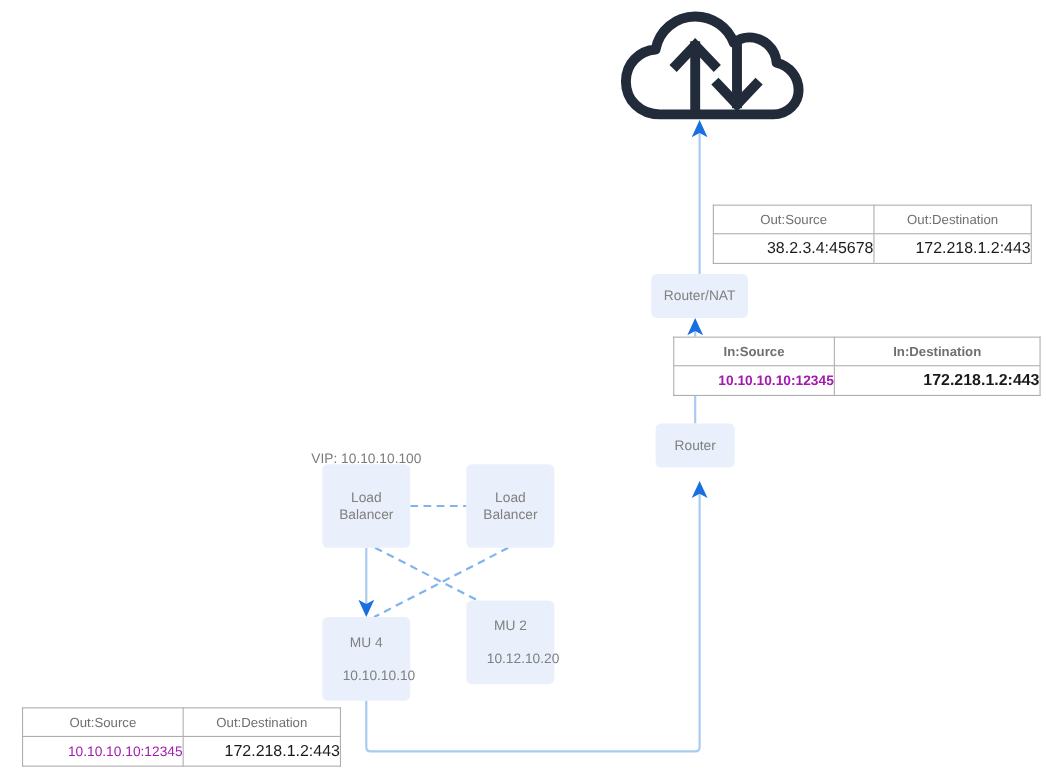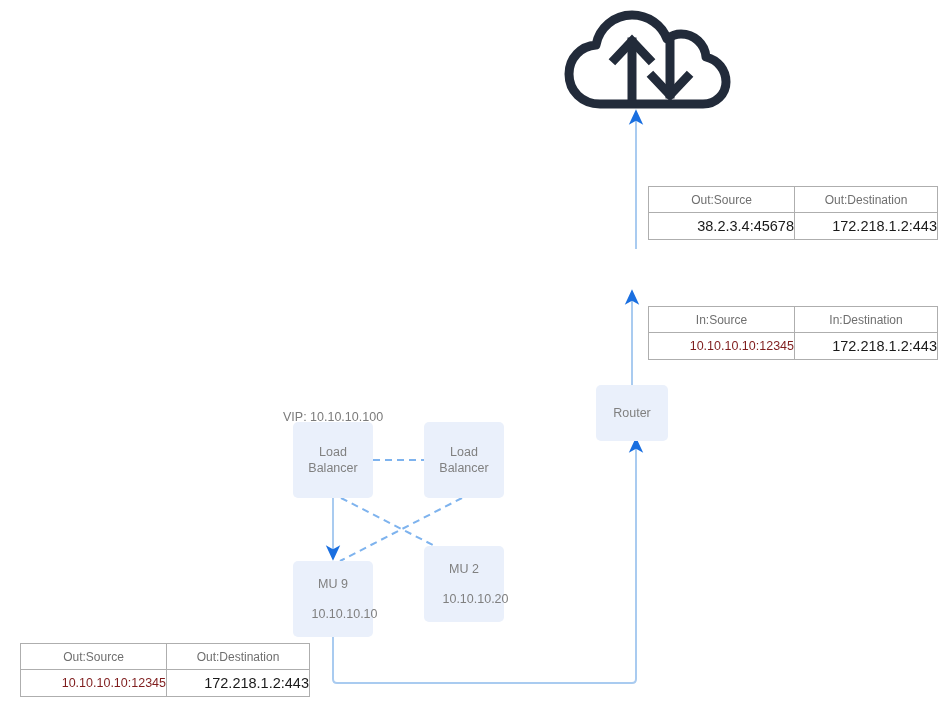--- a/index.html
+++ b/index.html
@@ -42,21 +42,21 @@
     z-index: 3;
   }
   .node .nline { display: block; }
   .node .naddr { display: block; margin-top: 14px; margin-left: 23px; }
 
   .node-lb1 { left: 293px; top: 422px; width: 80px;  height: 76px; }
   .node-lb2 { left: 424px; top: 422px; width: 80px;  height: 76px; }
   .node-mu1 { left: 293px; top: 561px; width: 80px;  height: 76px; }
   .node-mu2 { left: 424px; top: 546px; width: 80px;  height: 76px; text-align: right; }
   .node-routernat { left: 592px; top: 249px; width: 88px; height: 40px; }
-  .node-router    { left: 596px; top: 385px; width: 72px; height: 56px; }
+  .node-router    { left: 596px; top: 385px; width: 72px; height: 40px; }
 
   
   .vip-label {
     position: absolute;
     left: 283px;
     top: 393px;
     font-size: 12.5px;
     color: #7b7b7b;
     white-space: nowrap;
     z-index: 3;
@@ -93,26 +93,26 @@
     color: #6f6f6f;
   }
   .nat-table .val-cell {
     height: 26px;
     font-size: 14.5px;
     color: #1a1a1a;
     text-align: right;
   }
   .nat-table .val-dim {
     font-size: 12.5px;
-    color: #7f1d1d;
+    color: #a21caf;
   }
 
   .table-out-nat { left: 648px; top: 186px; width: 290px; }
   .table-out-nat td:first-child { width: 145px; }
-  .table-in-nat  { left: 648px; top: 306px; width: 290px; }
+  .table-in-nat  { left: 612px; top: 306px; width: 334px; font-weight: bold; }
   .table-in-nat td:first-child { width: 145px; }
   .table-out-host { left: 20px; top: 643px; width: 290px; }
   .table-out-host td:first-child { width: 145px; }
 </style>
 </head>
 <body>
 
 <div id="canvas">
 
   <svg id="wires" viewBox="0 0 951 707" xmlns="http://www.w3.org/2000/svg">
@@ -154,29 +154,32 @@
     <span class="nline">Load</span>
     <span class="nline">Balancer</span>
   </div>
 
   <div class="node node-lb2">
     <span class="nline">Load</span>
     <span class="nline">Balancer</span>
   </div>
 
   <div class="node node-mu1">
-    <span class="nline">MU 9</span>
+    <span class="nline">MU 4</span>
     <span class="naddr">10.10.10.10</span>
   </div>
 
   <div class="node node-mu2">
     <span class="nline">MU 2</span>
-    <span class="naddr">10.10.10.20</span>
-  </div>
-
+    <span class="naddr">10.12.10.20</span>
+  </div>
+
+  <div class="node node-routernat">
+    <span class="nline">Router/NAT</span>
+  </div>
 
   <div class="node node-router">
     <span class="nline">Router</span>
   </div>
 
   <div class="vip-label">VIP: 10.10.10.100</div>
 
   <table class="nat-table table-out-nat">
     <tbody>
         <tr>

